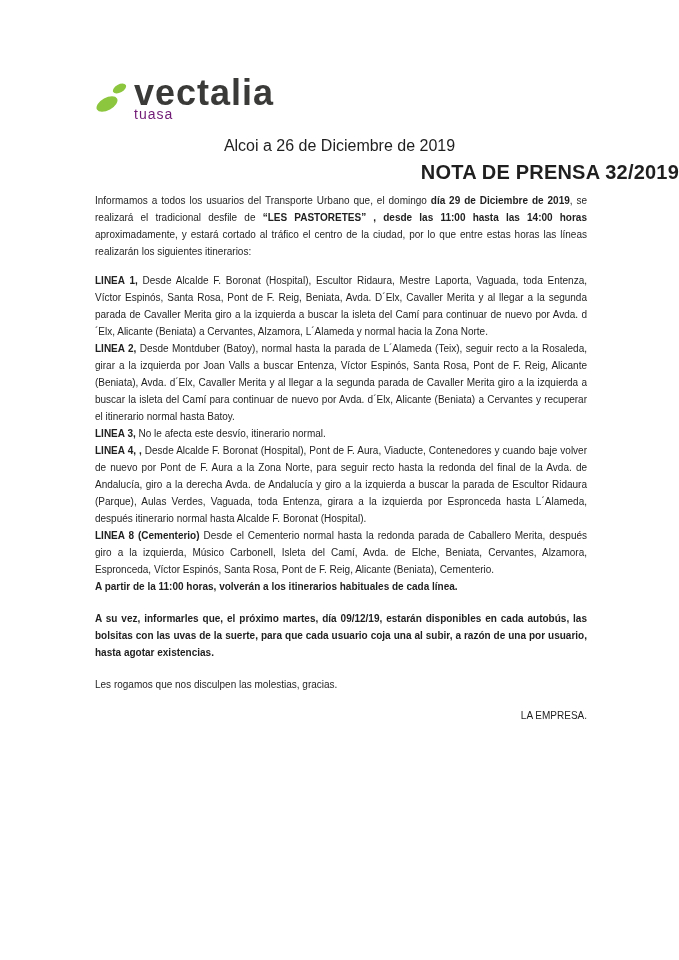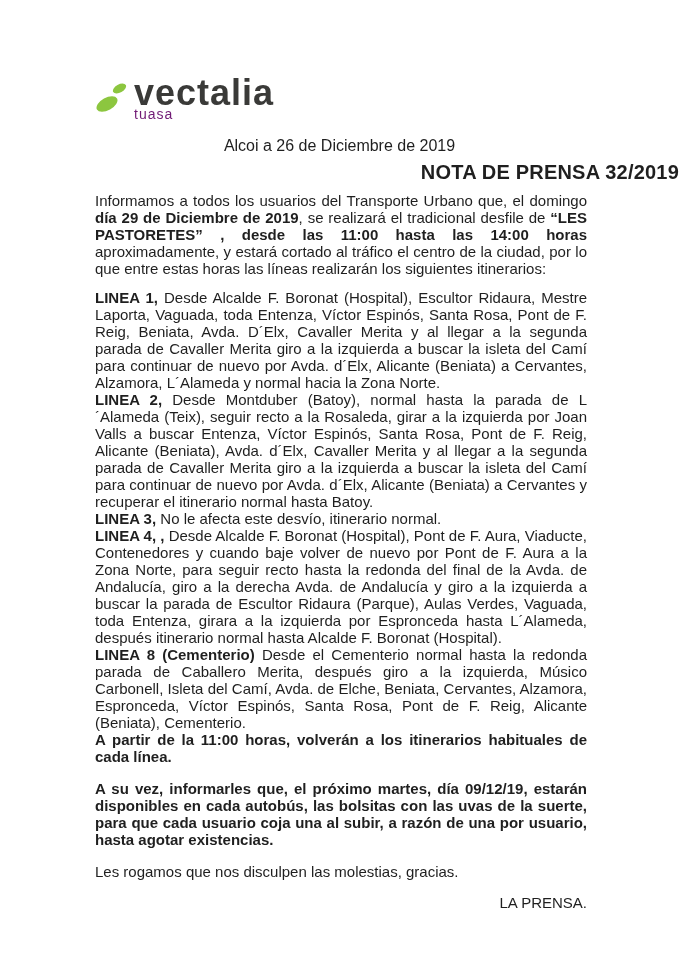--- a/index.html
+++ b/index.html
@@ -69,21 +69,21 @@
     font-size: 20px;
     font-weight: 700;
     letter-spacing: 0.2px;
   }
   
   .content {
     position: absolute;
     top: 192px;
     left: 95px;
     width: 492px;
-    font-size: 15px;
+    font-size: 10px;
     line-height: 17px;
     text-align: justify;
   }
   .para { margin: 0; }
   .intro { margin-bottom: 12px; }
   .spaced { margin-top: 15px; }
   .b { font-weight: 700; }
   .bold-para { font-weight: 700; }
   .signature {
     margin-top: 14px;
@@ -122,16 +122,16 @@
         <p class="para"><span class="b">LINEA 4, ,</span><span> Desde  Alcalde F. Boronat (Hospital), Pont de F. Aura, Viaducte, Contenedores y cuando baje  volver de nuevo por Pont de F. Aura a la Zona Norte, para seguir recto hasta la redonda del final de la Avda. de Andalucía, giro a la derecha Avda. de Andalucía y giro a la izquierda a buscar la parada de Escultor Ridaura (Parque), Aulas Verdes, Vaguada, toda Entenza, girara a la izquierda por Espronceda  hasta L´Alameda, después itinerario normal hasta Alcalde F. Boronat (Hospital).</span></p>
         <p class="para"><span class="b">LINEA 8 (Cementerio)</span><span> Desde el Cementerio normal hasta la redonda parada de Caballero Merita, después giro a la izquierda, Músico Carbonell, Isleta del Camí, Avda. de Elche, Beniata, Cervantes, Alzamora, Espronceda, Víctor Espinós, Santa Rosa, Pont de F. Reig, Alicante (Beniata), Cementerio.</span></p>
         <p class="para"><span class="b">A partir de la 11:00 horas, volverán a los itinerarios habituales de cada línea.</span></p>
       </div>
 
     <p class="para spaced bold-para">A su vez, informarles que, el próximo martes, día 09/12/19, estarán disponibles en cada autobús, las bolsitas con las uvas de la suerte, para que cada usuario coja una al subir, a razón de una por usuario, hasta agotar existencias.</p>
 
 
     <p class="para spaced">Les rogamos que nos disculpen las molestias, gracias.</p>
 
-    <p class="para signature">LA PRENSA.</p>
+    <p class="para signature">LA EMPRESA.</p>
   </div>
 
 </div>
 
 </body></html>

